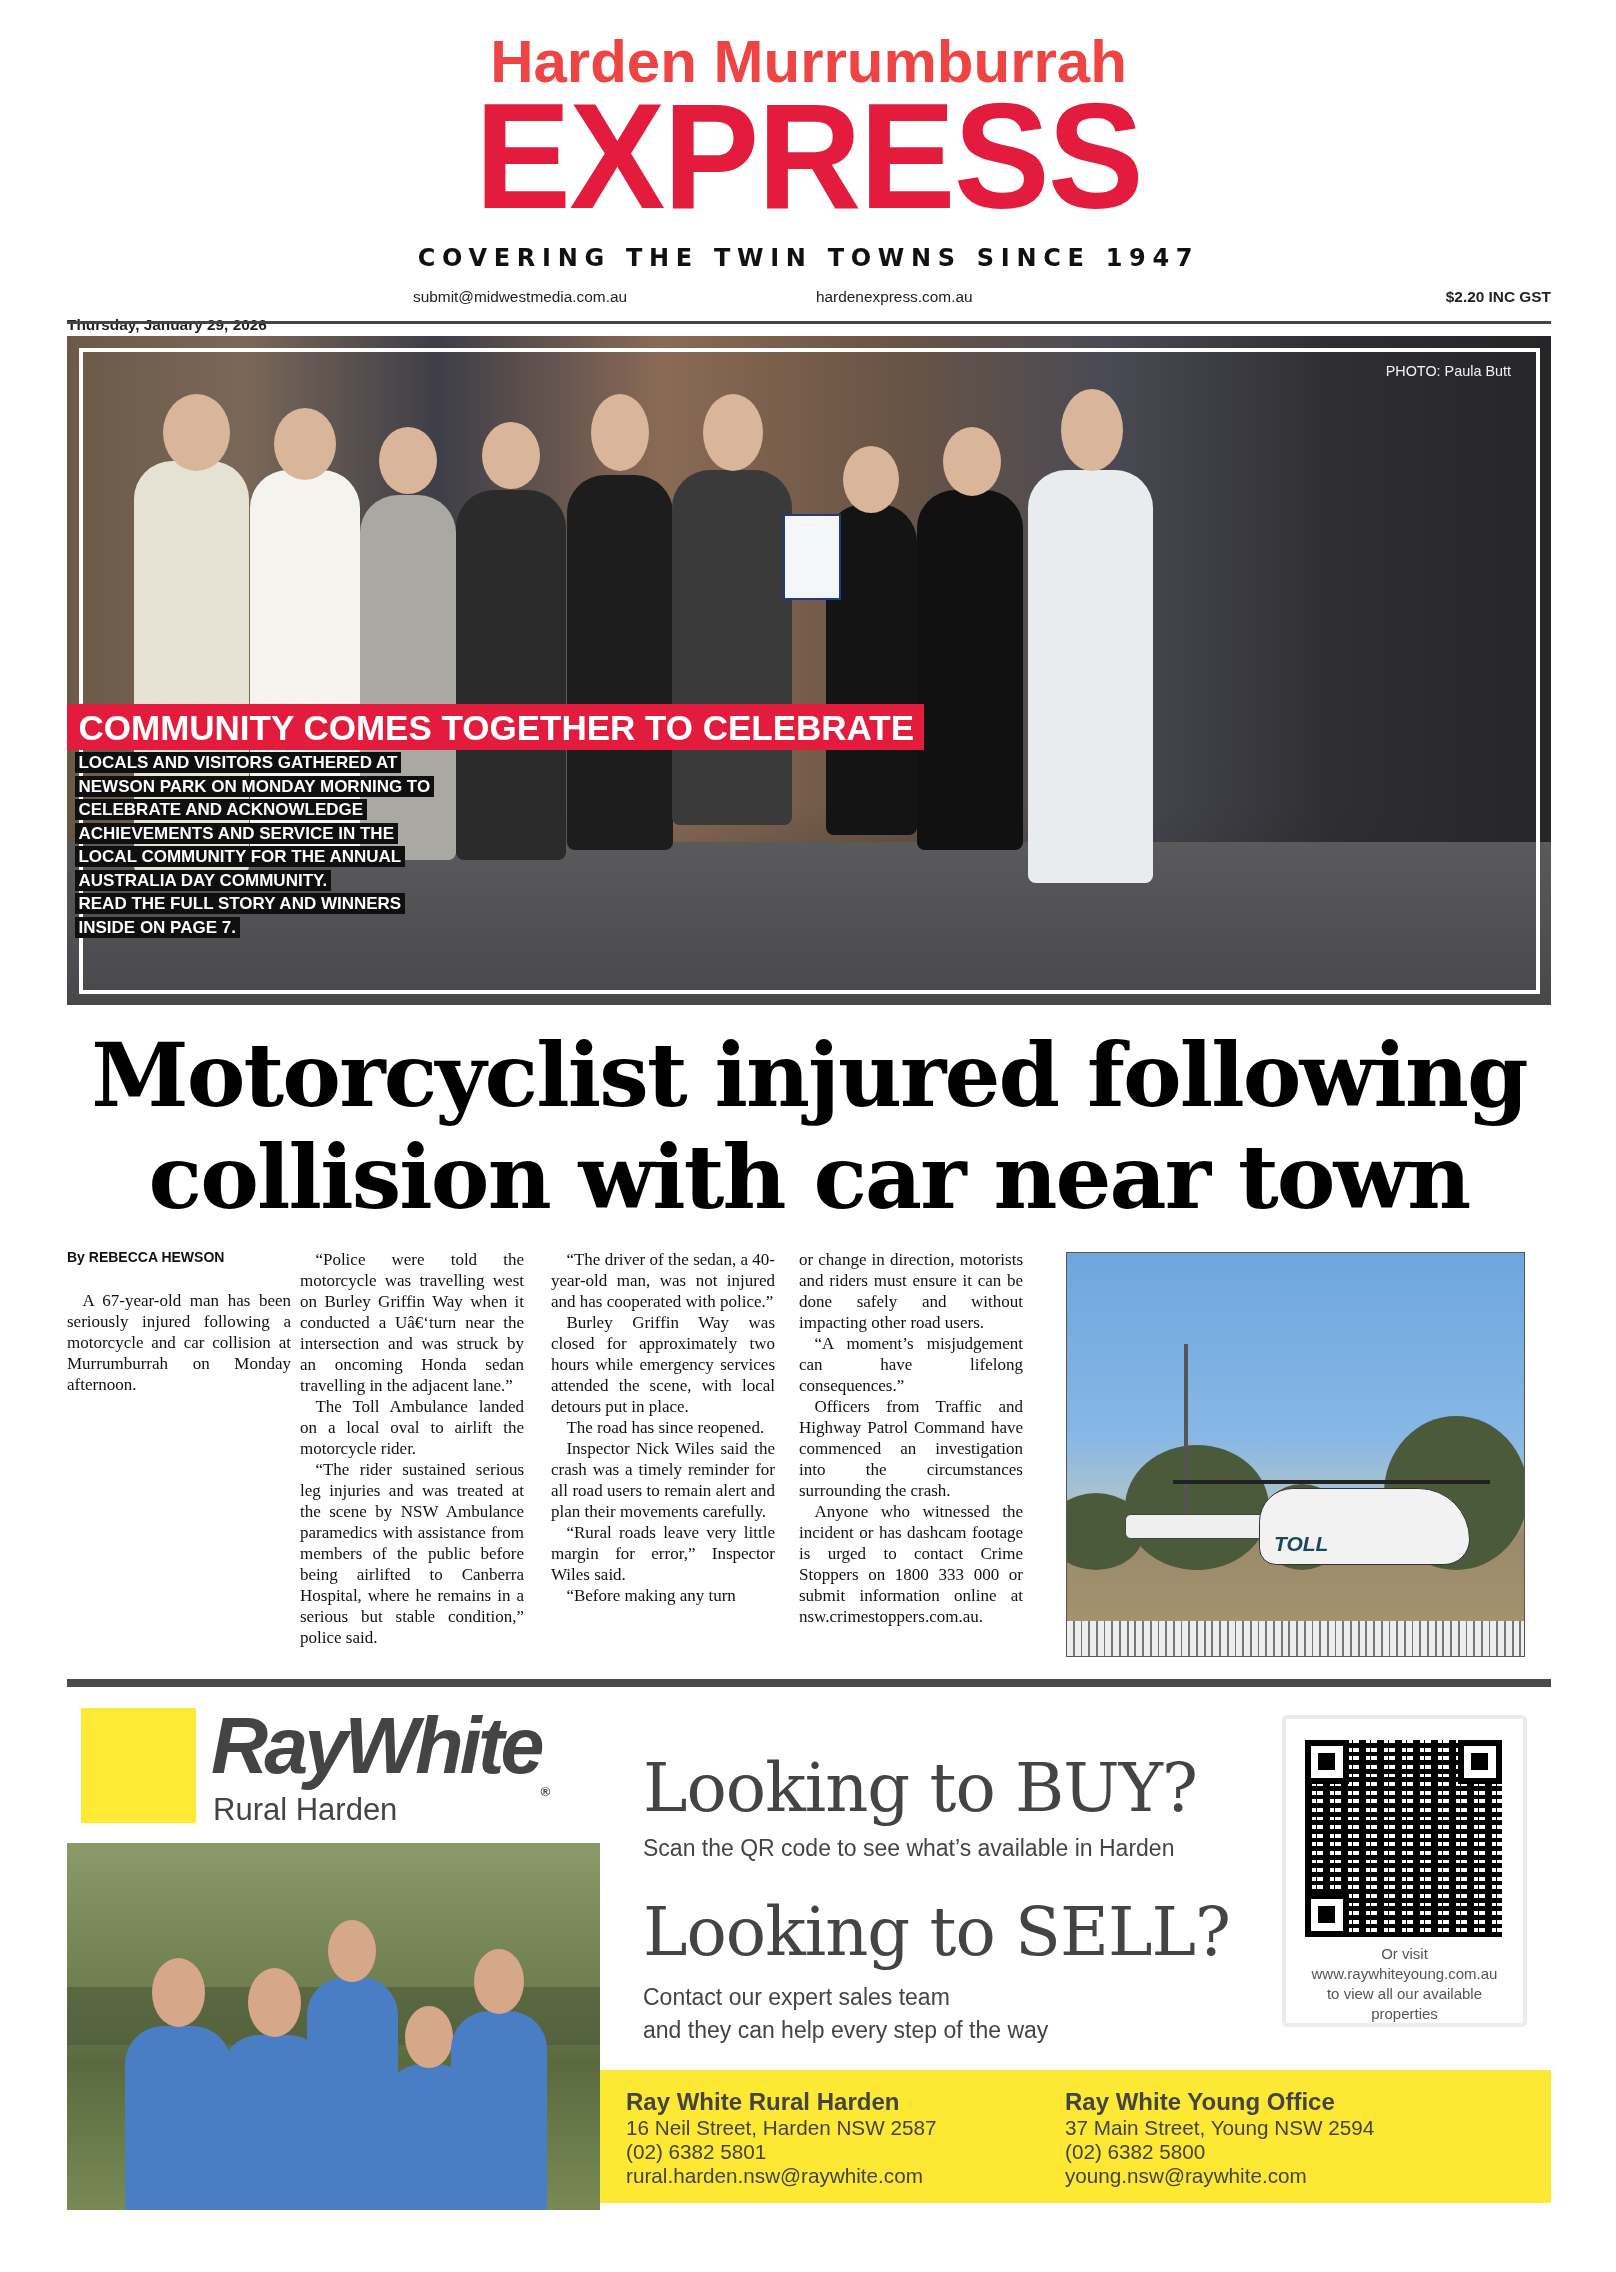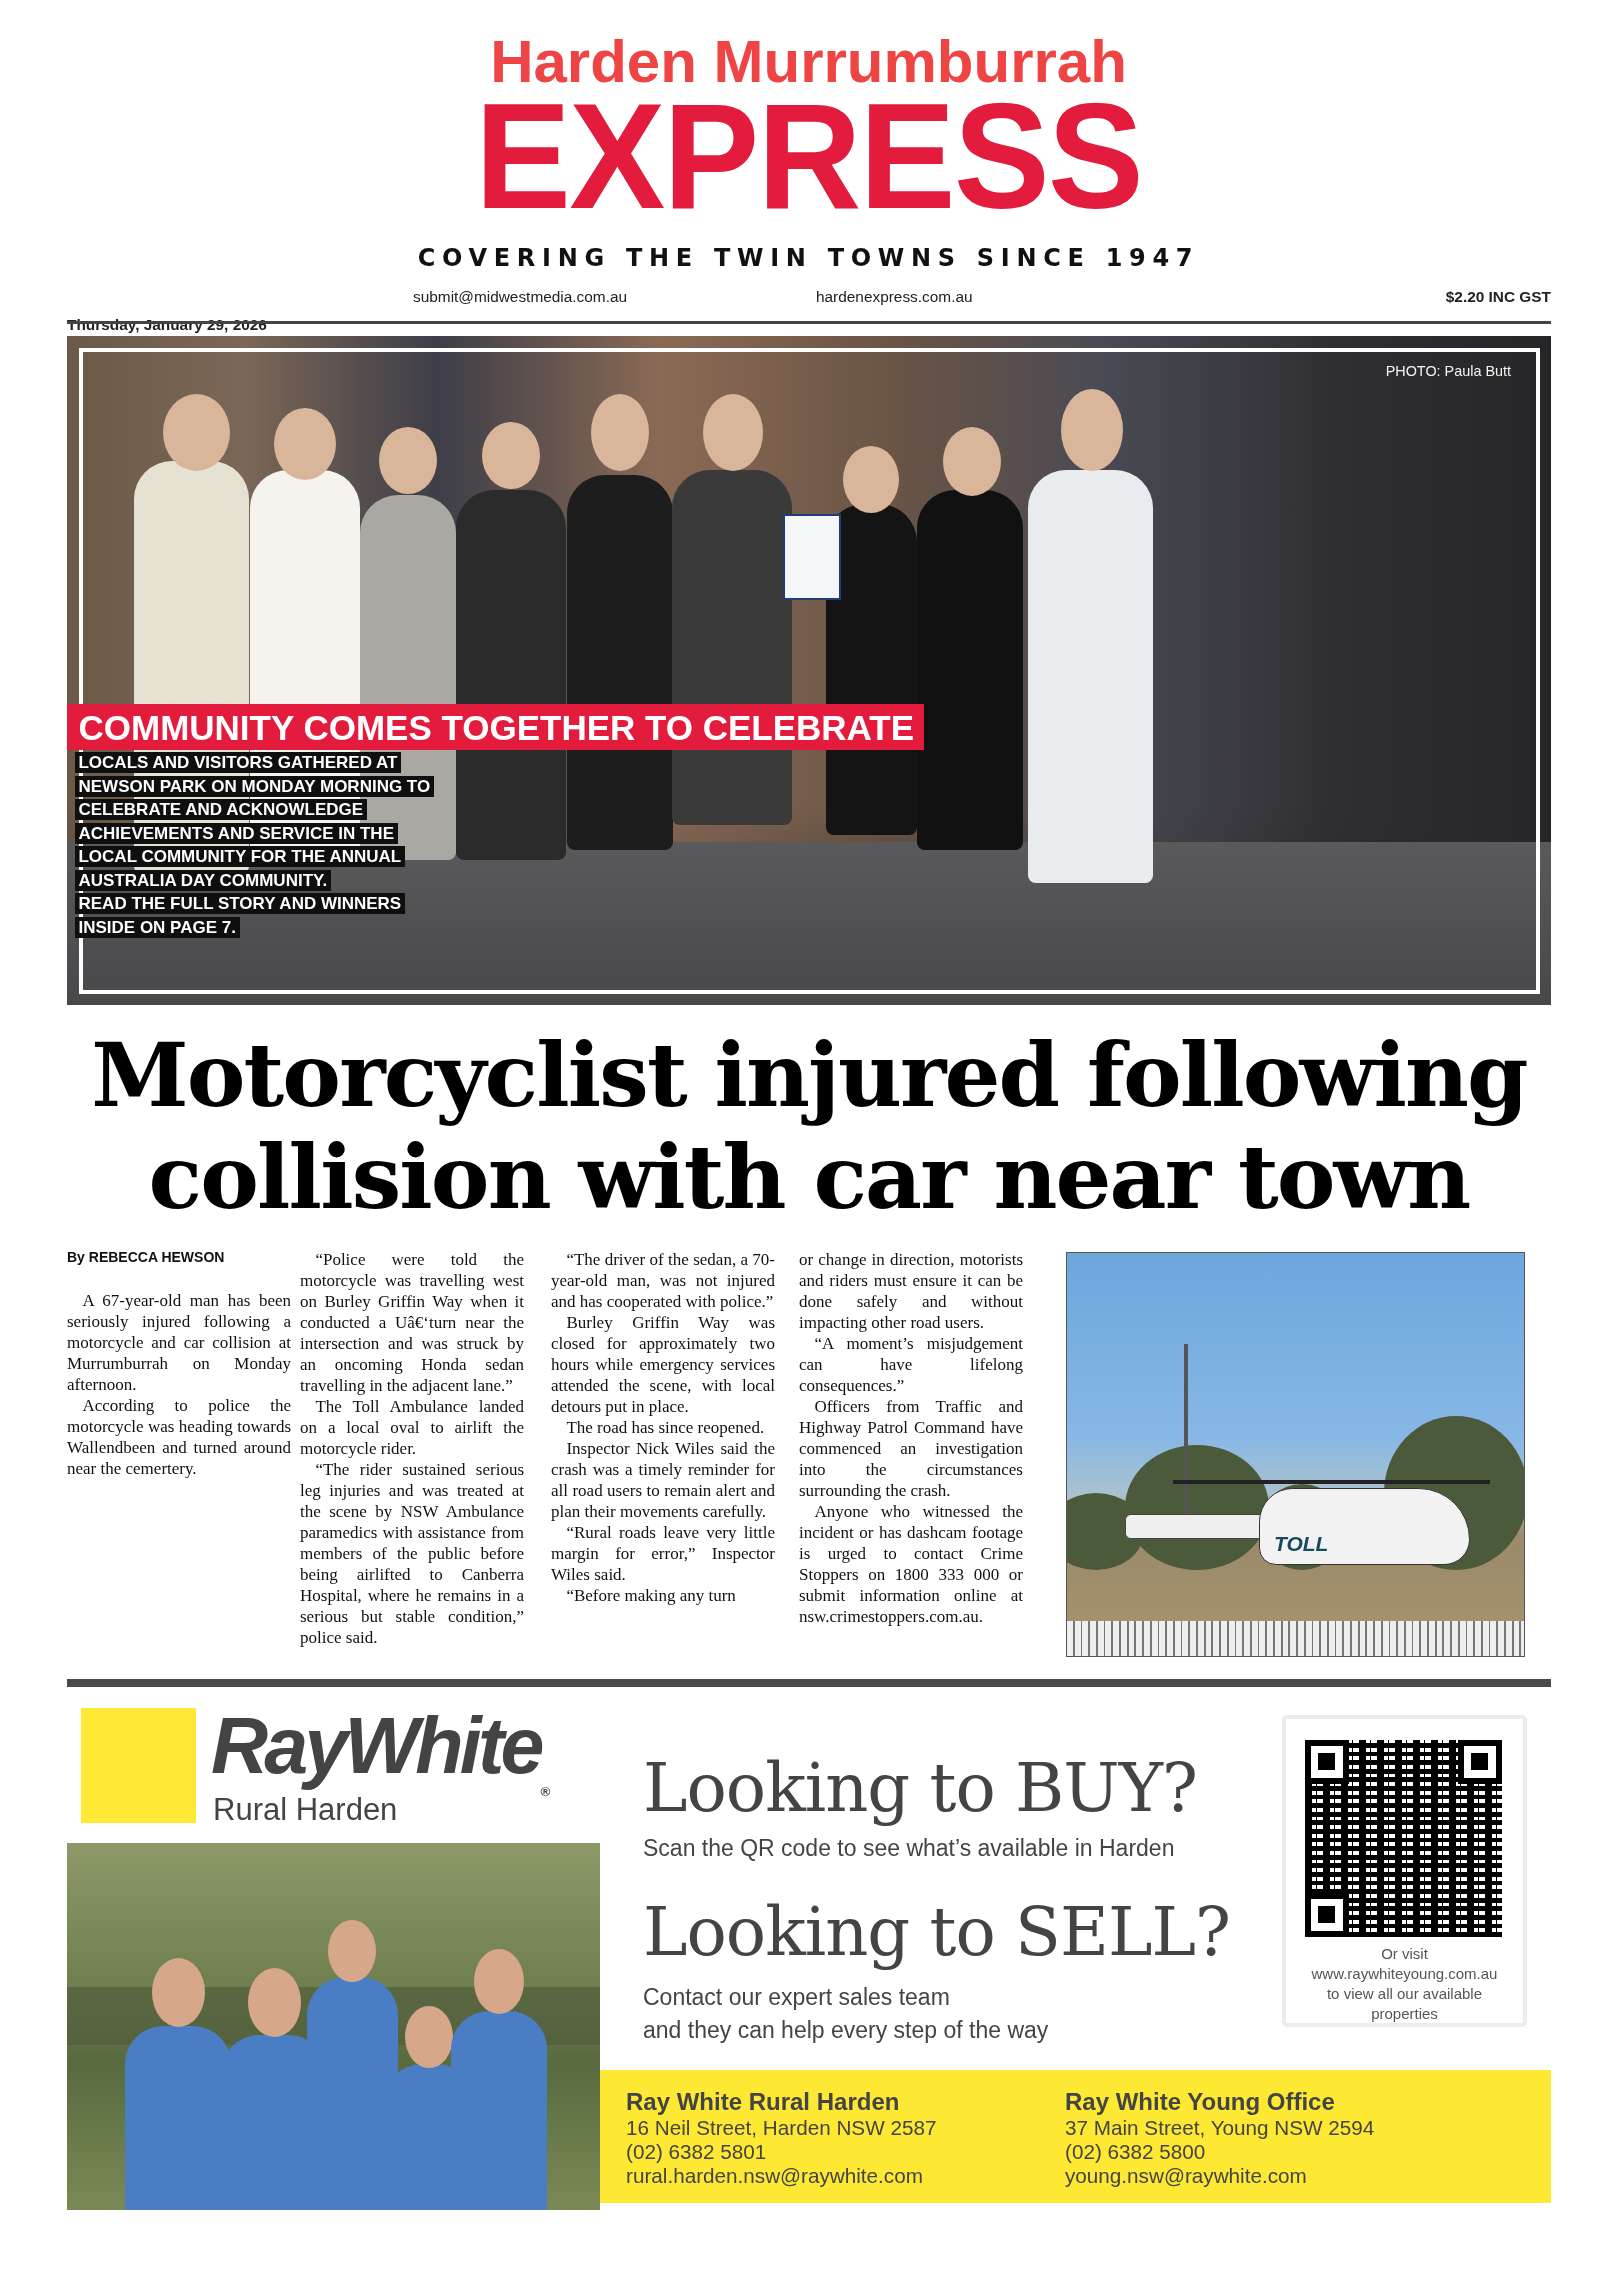--- a/index.html
+++ b/index.html
@@ -242,29 +242,28 @@
 
 <h1 class="headline">
   <span>Motorcyclist injured following</span><br>
   <span>collision with car near town</span>
 </h1>
 
 <article class="article">
   <div class="byline">By REBECCA HEWSON</div>
   <div class="col col1">
     <p>A 67-year-old man has been seriously injured following a motorcycle and car collision at Murrumburrah on Monday afternoon.</p>
-    <p>According to police the motorcycle was heading towards Wallendbeen and turned around near the cemertery.</p>
   </div>
   <div class="col col2">
     <p>“Police were told the motorcycle was travelling west on Burley Griffin Way when it conducted a Uâ€‘turn near the intersection and was struck by an oncoming Honda sedan travelling in the adjacent lane.”</p>
     <p>The Toll Ambulance landed on a local oval to airlift the motorcycle rider.</p>
     <p>“The rider sustained serious leg injuries and was treated at the scene by NSW Ambulance paramedics with assistance from members of the public before being airlifted to Canberra Hospital, where he remains in a serious but stable condition,” police said.</p>
   </div>
   <div class="col col3">
-    <p>“The driver of the sedan, a 70-year-old man, was not injured and has cooperated with police.”</p>
+    <p>“The driver of the sedan, a 40-year-old man, was not injured and has cooperated with police.”</p>
     <p>Burley Griffin Way was closed for approximately two hours while emergency services attended the scene, with local detours put in place.</p>
     <p>The road has since reopened.</p>
     <p>Inspector Nick Wiles said the crash was a timely reminder for all road users to remain alert and plan their movements carefully.</p>
     <p>“Rural roads leave very little margin for error,” Inspector Wiles said.</p>
     <p>“Before making any turn</p>
   </div>
   <div class="col col4">
     <p style="text-indent:0">or change in direction, motorists and riders must ensure it can be done safely and without impacting other road users.</p>
     <p>“A moment’s misjudgement can have lifelong consequences.”</p>
     <p>Officers from Traffic and Highway Patrol Command have commenced an investigation into the circumstances surrounding the crash.</p>

